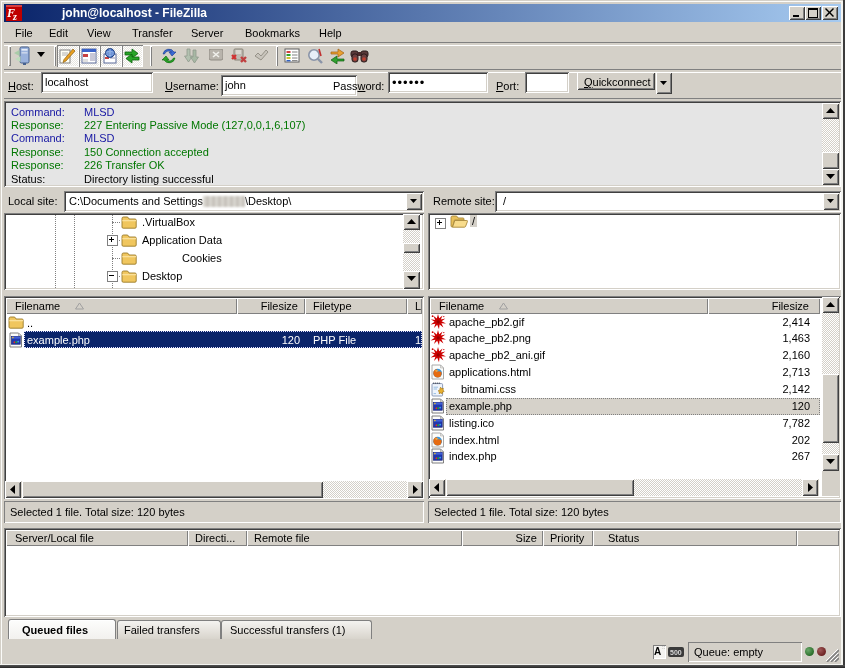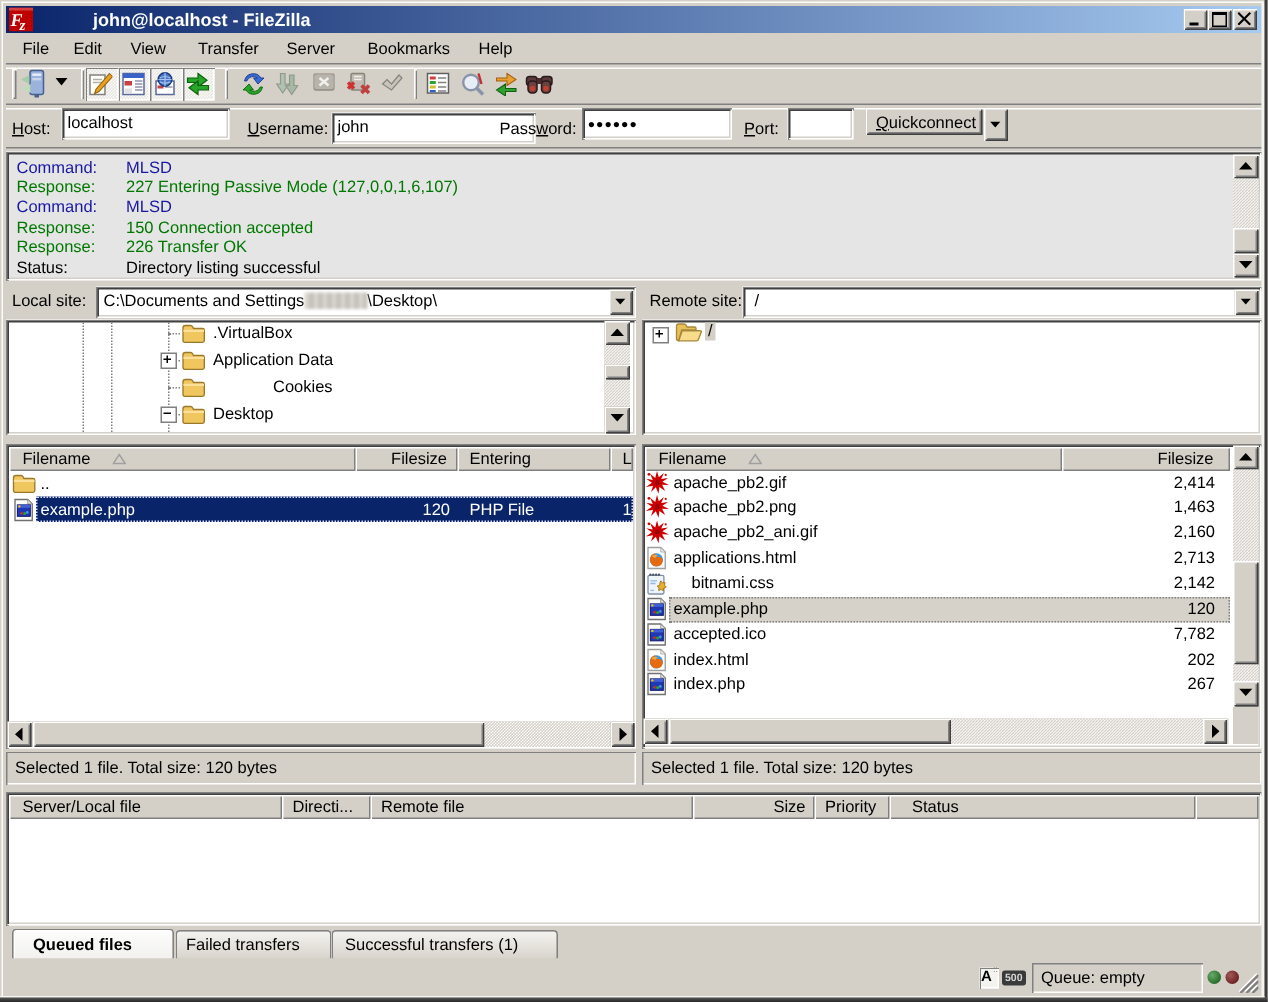--- a/index.html
+++ b/index.html
@@ -346,21 +346,21 @@
   <div class="abs hdr" style="left:2px;top:2px;width:231px;height:16px;">
         <span class="abs" style="left:9px;top:2px;">Filename</span>
         <svg class="abs" style="left:69px;top:4px" width="9" height="8">
           <use href="#sortup"></use>
         </svg>
       </div>
   <div class="abs hdr" style="left:233px;top:2px;width:68px;height:16px;">
         <span class="abs" style="right:7px;top:2px;">Filesize</span>
       </div>
   <div class="abs hdr" style="left:301px;top:2px;width:102px;height:16px;">
-        <span class="abs" style="left:8px;top:2px;">Entering</span>
+        <span class="abs" style="left:8px;top:2px;">Filetype</span>
       </div>
   <div class="abs hdr" style="left:403px;top:2px;width:15px;height:16px;">
         <span class="abs" style="left:8px;top:2px;">L</span>
       </div>
   <svg class="abs" style="left:4px;top:19px" width="16" height="15">
         <use href="#foldc"></use>
       </svg>
   <span class="abs" style="left:23px;top:21px;">..</span>
   <div class="abs" style="left:20px;top:35px;width:398px;height:17px;background:#0a246a;outline:1px dotted #e0e0ff;outline-offset:-1px;"></div>
   <svg class="abs" style="left:4px;top:36px" width="16" height="16">
@@ -426,21 +426,21 @@
   <span class="abs" style="left:700px;top:382.9px;width:110px;text-align:right;">2,142</span>
   <div class="abs" style="left:446px;top:397.8px;width:374px;height:16.9px;background:#d6d2ca;outline:1px dotted #808080;outline-offset:-1px;"></div>
   <svg class="abs" style="left:430px;top:397.8px" width="16" height="16">
         <use href="#windoc"></use>
       </svg>
   <span class="abs" style="left:449px;top:399.8px;">example.php</span>
   <span class="abs" style="left:700px;top:399.8px;width:110px;text-align:right;">120</span>
   <svg class="abs" style="left:430px;top:414.6px" width="16" height="16">
         <use href="#windoc"></use>
       </svg>
-  <span class="abs" style="left:449px;top:416.6px;">accepted.ico</span>
+  <span class="abs" style="left:449px;top:416.6px;">listing.ico</span>
   <span class="abs" style="left:700px;top:416.6px;width:110px;text-align:right;">7,782</span>
   <svg class="abs" style="left:430px;top:431.5px" width="16" height="16">
         <use href="#ffdoc"></use>
       </svg>
   <span class="abs" style="left:449px;top:433.5px;">index.html</span>
   <span class="abs" style="left:700px;top:433.5px;width:110px;text-align:right;">202</span>
   <svg class="abs" style="left:430px;top:448.3px" width="16" height="16">
         <use href="#windoc"></use>
       </svg>
   <span class="abs" style="left:449px;top:450.3px;">index.php</span>

